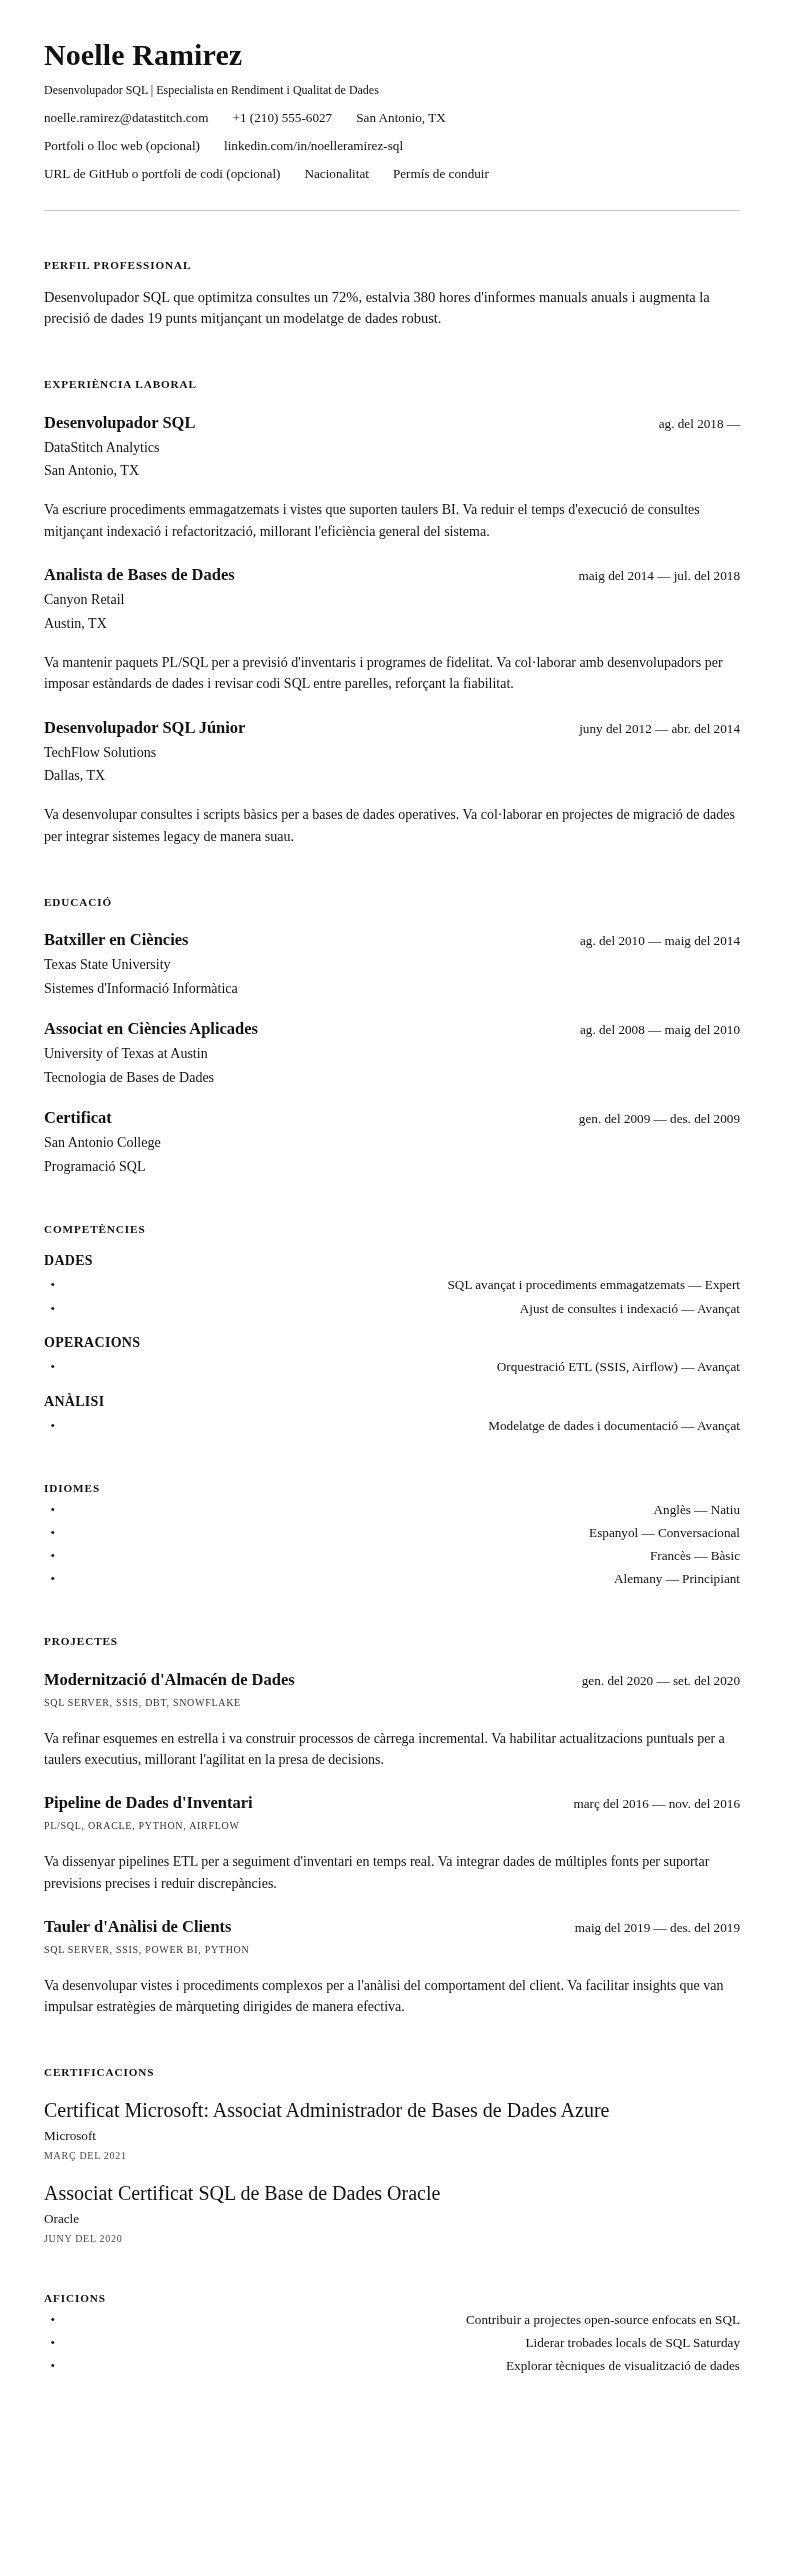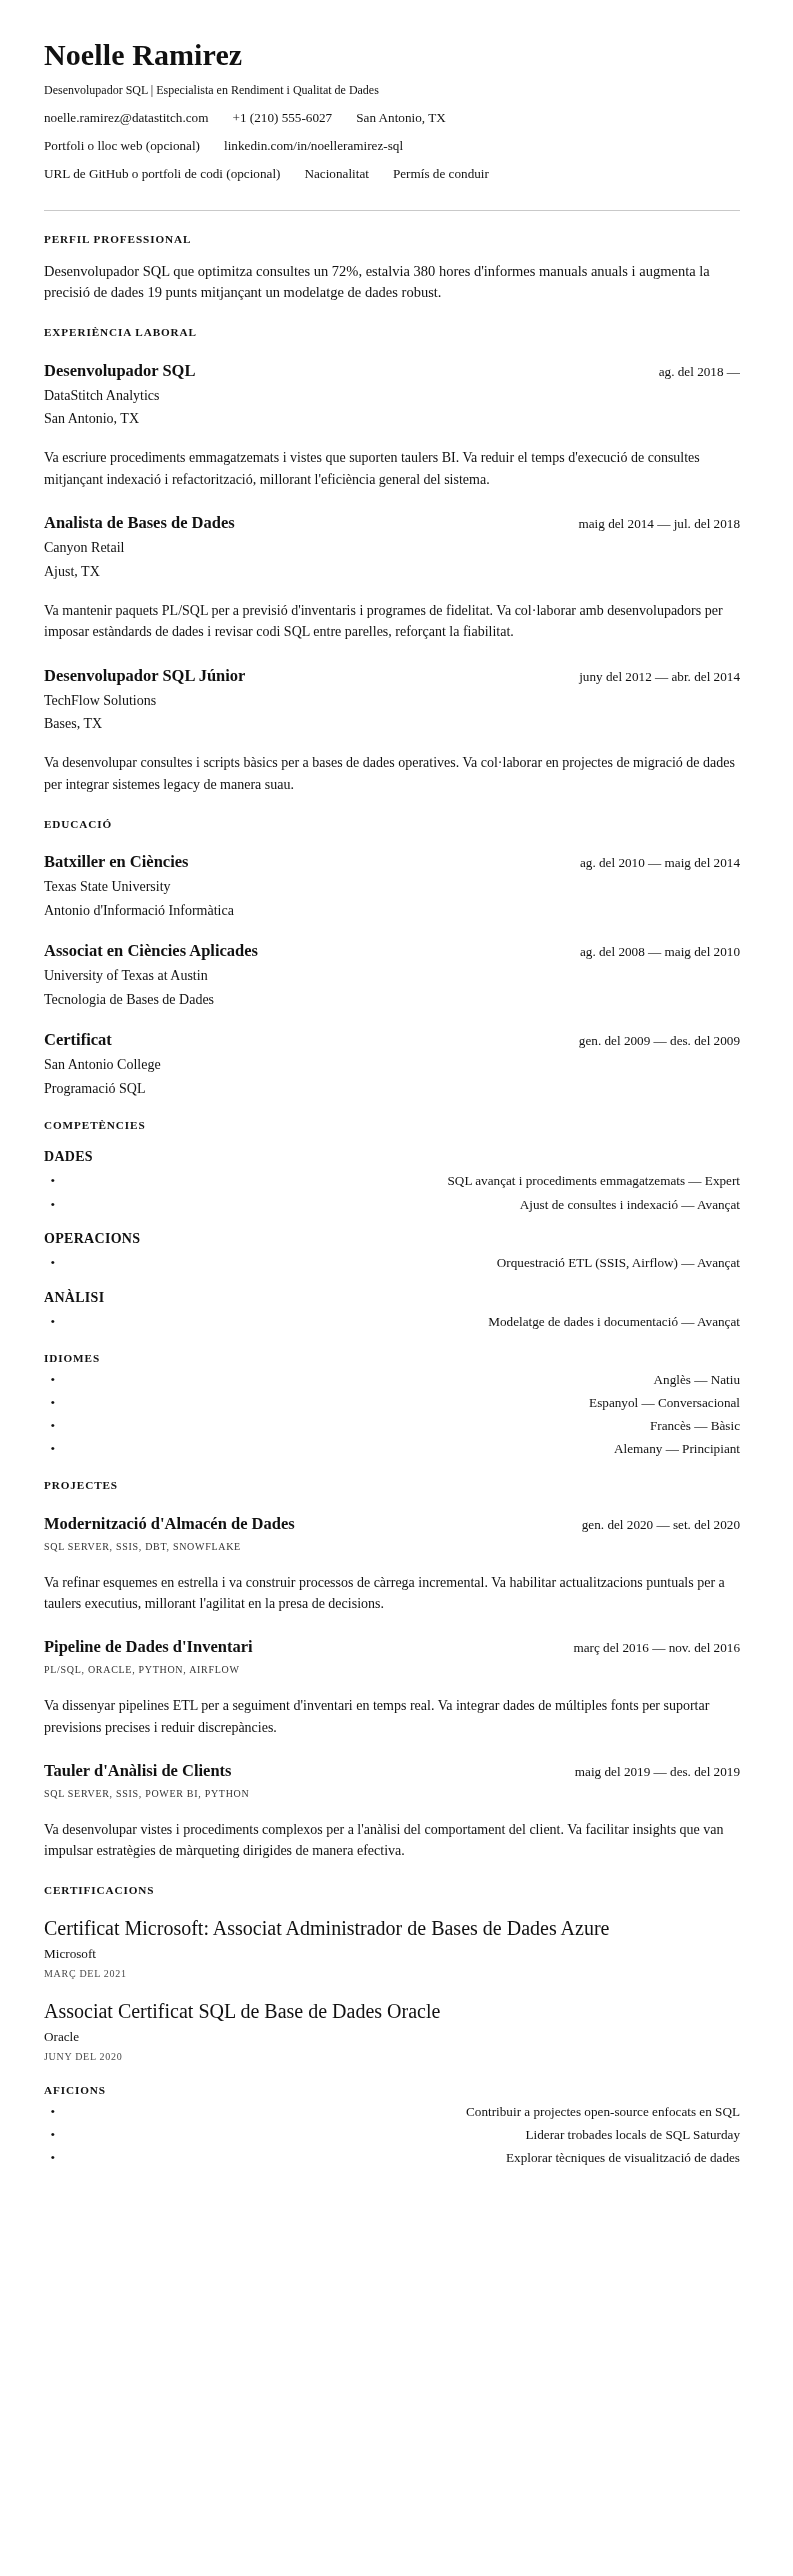--- a/index.html
+++ b/index.html
@@ -15,21 +15,21 @@
     min-height: 2576px;
     padding: 38px 44px 60px 44px;
     background: #ffffff;
   }
   .name { font-size: 30px; font-weight: 700; letter-spacing: 0.1px; }
   .subtitle { font-size: 12px; margin-top: 10.6px; }
   .contact-row { display: flex; flex-wrap: wrap; gap: 14px 24px; font-size: 13.2px; margin-top: 12px; }
   .contact-row span { white-space: nowrap; }
   .rule { border: 0; border-top: 0.7px solid #c9c9c9; margin: 28px 0 0 0; }
 
-  .section { margin-top: 22px; }
+  .section { margin-top: 48px; }
   .section-title { font-size: 11.2px; font-weight: 700; letter-spacing: 0.9px; }
 
   .summary { font-size: 14.5px; line-height: 1.5; margin-top: 16px; }
 
   .item { margin-top: 22.5px; }
   .item-head { display: flex; justify-content: space-between; align-items: baseline; }
   .item-title { font-size: 16.5px; font-weight: 700; }
   .item-date { font-size: 13.2px; white-space: nowrap; }
   .item-sub { font-size: 14px; margin-top: 7.3px; }
   .item-desc { font-size: 14px; line-height: 1.55; margin-top: 20px; }
@@ -90,45 +90,45 @@
       <div class="item-sub">San Antonio, TX</div>
       <p class="item-desc">Va escriure procediments emmagatzemats i vistes que suporten taulers BI. Va reduir el temps d'execució de consultes mitjançant indexació i refactorització, millorant l'eficiència general del sistema.</p>
     </article>
 
     <article class="item">
       <div class="item-head">
         <h3 class="item-title">Analista de Bases de Dades</h3>
         <span class="item-date">maig del 2014 — jul. del 2018</span>
       </div>
       <div class="item-sub">Canyon Retail</div>
-      <div class="item-sub">Ajust, TX</div>
+      <div class="item-sub">Austin, TX</div>
       <p class="item-desc">Va mantenir paquets PL/SQL per a previsió d'inventaris i programes de fidelitat. Va col·laborar amb desenvolupadors per imposar estàndards de dades i revisar codi SQL entre parelles, reforçant la fiabilitat.</p>
     </article>
 
     <article class="item">
       <div class="item-head">
         <h3 class="item-title">Desenvolupador SQL Júnior</h3>
         <span class="item-date">juny del 2012 — abr. del 2014</span>
       </div>
       <div class="item-sub">TechFlow Solutions</div>
-      <div class="item-sub">Bases, TX</div>
+      <div class="item-sub">Dallas, TX</div>
       <p class="item-desc">Va desenvolupar consultes i scripts bàsics per a bases de dades operatives. Va col·laborar en projectes de migració de dades per integrar sistemes legacy de manera suau.</p>
     </article>
   </section>
 
   <section class="section">
     <h2 class="section-title">EDUCACIÓ</h2>
 
     <article class="item">
       <div class="item-head">
         <h3 class="item-title">Batxiller en Ciències</h3>
         <span class="item-date">ag. del 2010 — maig del 2014</span>
       </div>
       <div class="item-sub">Texas State University</div>
-      <div class="item-sub">Antonio d'Informació Informàtica</div>
+      <div class="item-sub">Sistemes d'Informació Informàtica</div>
     </article>
 
     <article class="item">
       <div class="item-head">
         <h3 class="item-title">Associat en Ciències Aplicades</h3>
         <span class="item-date">ag. del 2008 — maig del 2010</span>
       </div>
       <div class="item-sub">University of Texas at Austin</div>
       <div class="item-sub">Tecnologia de Bases de Dades</div>
     </article>

